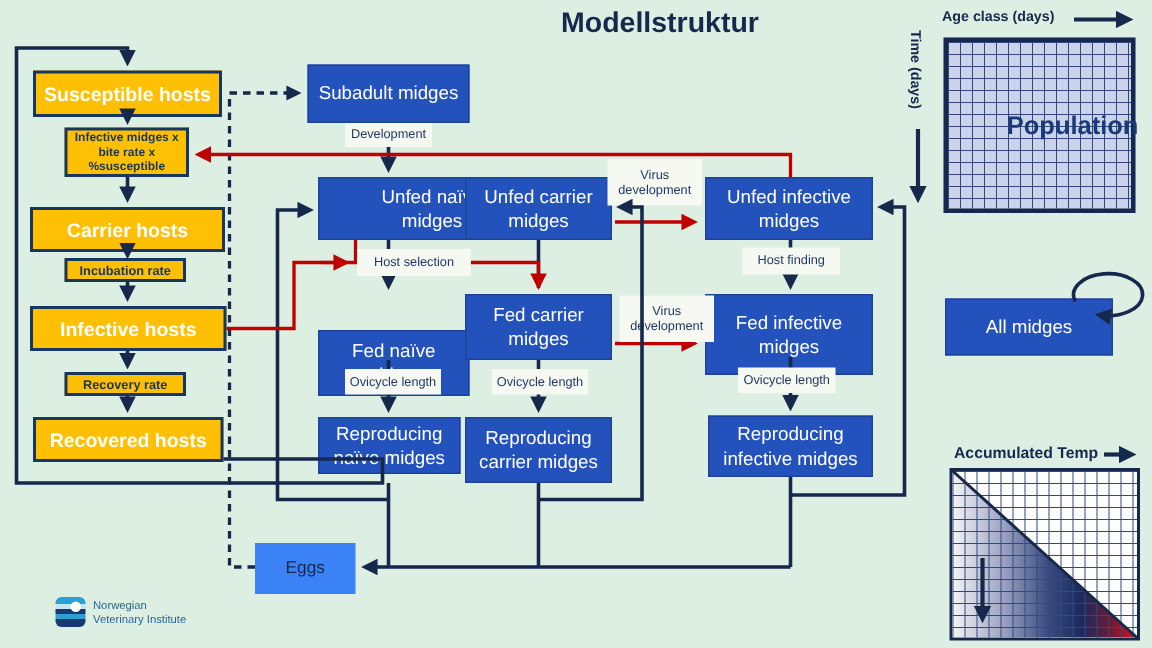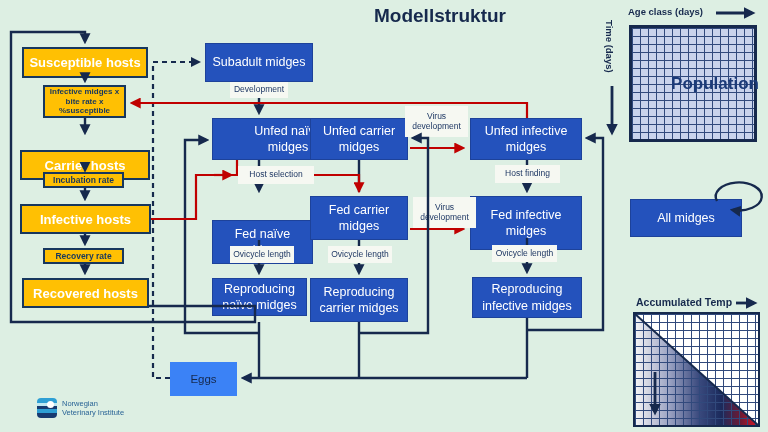--- a/index.html
+++ b/index.html
@@ -42,21 +42,21 @@
       background:linear-gradient(180deg,#2e9fd4 0%,#2e9fd4 24%,#bfe8f2 24%,#bfe8f2 40%,#173a70 40%,#173a70 56%,#2e9fd4 56%,#2e9fd4 74%,#173a70 74%,#173a70 100%);}
   .logo-sun{position:absolute;right:3px;top:3px;width:7px;height:7px;border-radius:50%;background:#ffffff;}
 </style>
 </head>
 <body>
 
 <div class="abs ctr title" style="left:310px;top:4px;width:260px;height:24px;">Modellstruktur</div>
 
 <div class="abs ctr box-yellow" style="left:22px;top:47px;width:126px;height:31px;">Susceptible hosts</div>
 <div class="abs ctr box-yellow-sm" style="left:43px;top:85px;width:83px;height:33px;">Infective midges x bite rate x %susceptible</div>
-<div class="abs ctr box-yellow" style="left:20px;top:138px;width:130px;height:30px;margin-top:12px;">Carrier hosts</div>
+<div class="abs ctr box-yellow" style="left:20px;top:138px;width:130px;height:30px;">Carrier hosts</div>
 <div class="abs ctr box-yellow-sm" style="left:43px;top:172px;width:81px;height:16px;font-size:8.5px;">Incubation rate</div>
 <div class="abs ctr box-yellow" style="left:20px;top:204px;width:131px;height:30px;">Infective hosts</div>
 <div class="abs ctr box-yellow-sm" style="left:43px;top:248px;width:81px;height:16px;font-size:8.5px;">Recovery rate</div>
 <div class="abs ctr box-yellow" style="left:22px;top:278px;width:127px;height:30px;">Recovered hosts</div>
 
 <div class="abs ctr box-blue" style="left:205px;top:43px;width:108px;height:39px;">Subadult midges</div>
 <div class="abs ctr box-blue" style="left:212px;top:118px;width:118px;height:42px;padding-left:36px;">Unfed naïve midges</div>
 <div class="abs ctr box-blue" style="left:310px;top:118px;width:98px;height:42px;">Unfed carrier midges</div>
 <div class="abs ctr box-blue" style="left:470px;top:118px;width:112px;height:42px;">Unfed infective midges</div>
 <div class="abs ctr box-blue" style="left:212px;top:196px;width:101px;height:44px;margin-top:24px;">Fed naïve midges</div>

